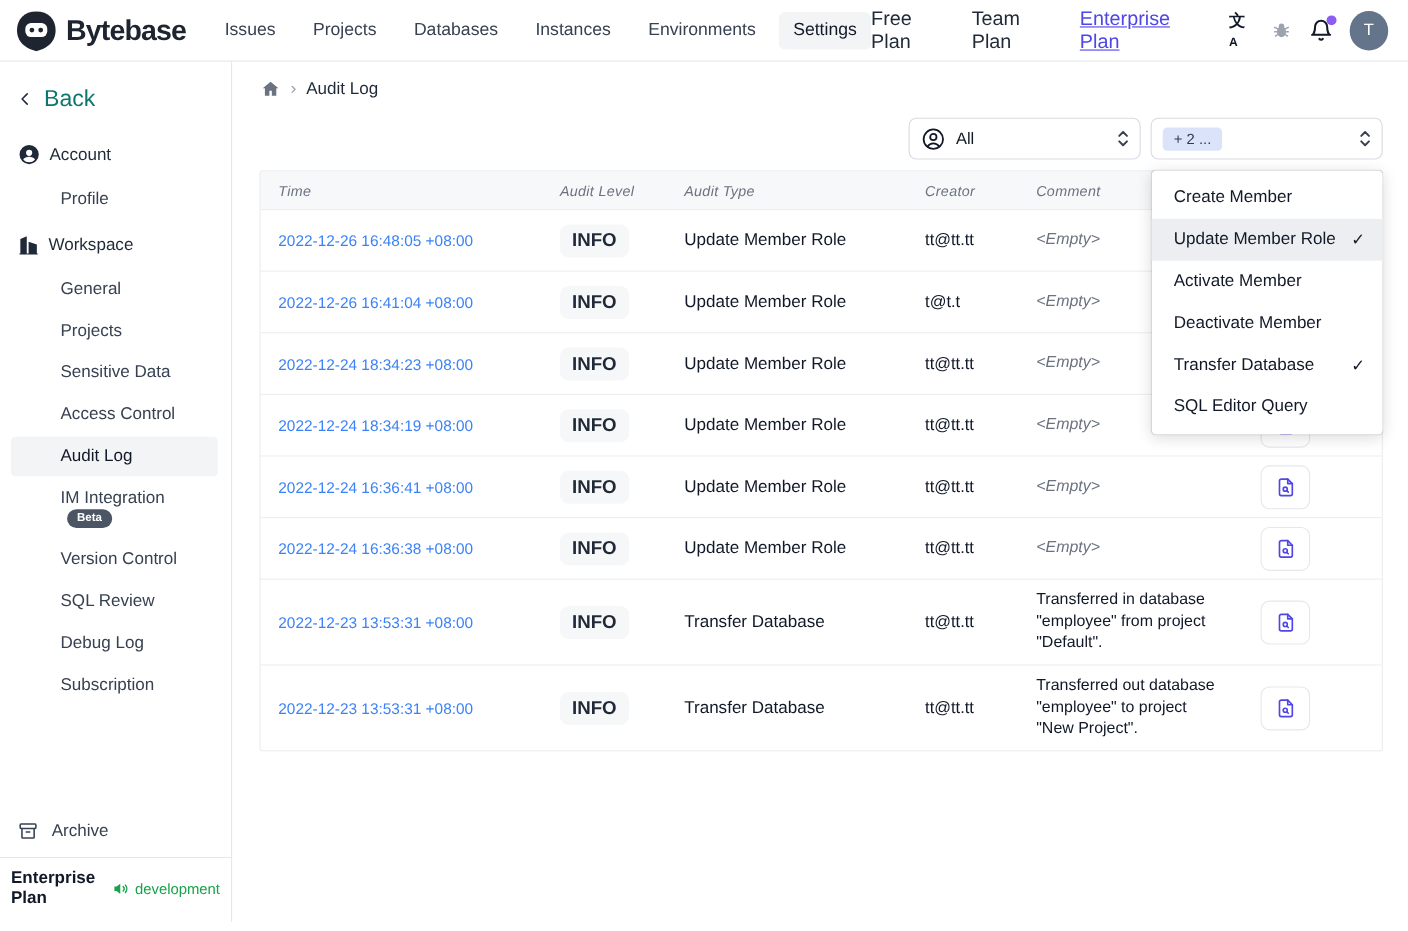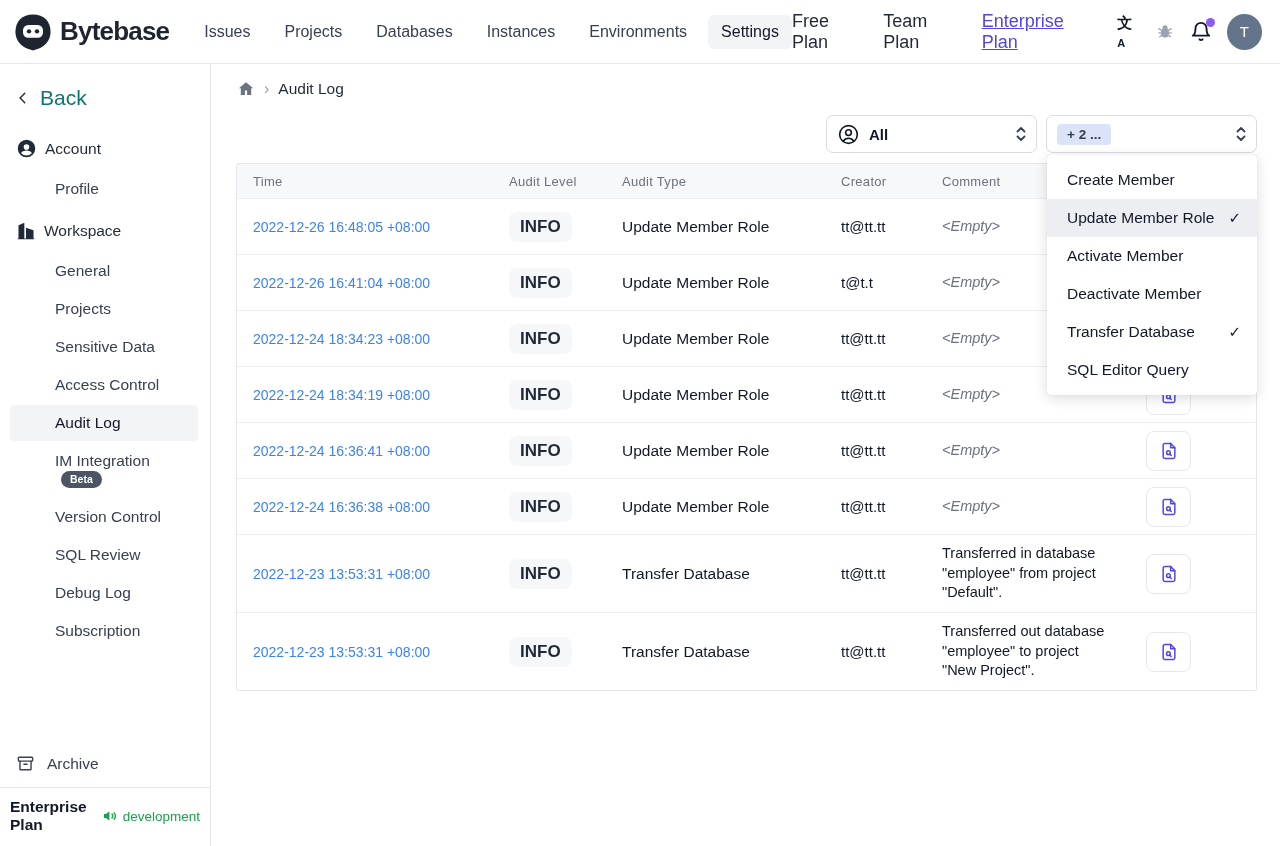--- a/index.html
+++ b/index.html
@@ -1,21 +1,21 @@
 <!DOCTYPE html>
 <html><head>
 <meta charset="utf-8">
 <style>
   * { margin:0; padding:0; box-sizing:border-box; }
   html,body { width:1280px; height:846px; overflow:hidden; background:#fff;
     font-family:"Liberation Sans","DejaVu Sans",sans-serif; color:#111827; }
   body { position:relative; }
 
   
-  .topnav { height:64px; display:flex; align-items:center; padding:0 18px 0 14px;
+  .topnav { height:56px; display:flex; align-items:center; padding:0 18px 0 14px;
     border-bottom:1px solid #e5e7eb; background:#fff; }
   .brand { display:flex; align-items:center; gap:8px; cursor:pointer; }
   .brand-name { font-size:26px; font-weight:800; letter-spacing:-0.8px; color:#1e2530; }
   .nav-links { display:flex; align-items:center; gap:8px; margin-left:22px; }
   .nav-link { font-size:16px; color:#374151; padding:8px 13px; border-radius:6px; cursor:pointer; }
   .nav-link.active { background:#f3f4f6; color:#111827; }
   .nav-right { margin-left:auto; display:flex; align-items:center; gap:15px; }
   .plan-link { font-size:18px; color:#1f2937; cursor:pointer; }
   .plan-link.upgrade { color:#4f46e5; text-decoration:underline; }
   .icon-btn { position:relative; display:flex; align-items:center; cursor:pointer; }
@@ -46,35 +46,35 @@
     font-size:15.5px; color:#374151; cursor:pointer; }
   .side-plan { border-top:1px solid #e5e7eb; padding:10px 10px 12px 10px; display:flex;
     align-items:center; gap:5px; }
   .side-plan-name { font-size:15.5px; font-weight:700; color:#111827; }
   .side-plan-env { font-size:13.5px; color:#16a34a; }
 
   
   .breadcrumb { display:flex; align-items:center; gap:9px; padding:16px 0 0 26px; }
   .crumb-sep { color:#9ca3af; font-size:16px; }
   .crumb-current { font-size:15.5px; color:#1f2937; font-weight:500; }
-  .filter-row { display:flex; justify-content:flex-end; gap:9px; padding-right:23px; margin-top:17px;font-weight:bold; }
+  .filter-row { display:flex; justify-content:flex-end; gap:9px; padding-right:23px; margin-top:17px; }
   .select-box { width:211px; height:38px; border:1px solid #d7dbe0; border-radius:7px;
     background:#fff; display:flex; align-items:center; padding:0 9px 0 10px; cursor:pointer; }
   .select-label { font-size:15px; color:#111827; margin-left:9px; }
   .select-caret { margin-left:auto; }
   .type-pill { background:#dbe3fb; color:#303a4d; font-size:13.5px; border-radius:4px;
     padding:3px 10px; }
 
   
   .audit-table { margin:10px 23px 0 25px; border:1px solid #e5e7eb; border-radius:2px; }
   .t-row { display:grid; grid-template-columns:272px 113px 219px 101px 182px 1fr;
     align-items:center; background:#fff; border-top:1px solid #eceef1; height:56px; }
   .t-row.tall { height:78px; }
   .t-head { background:#f7f8f9; height:34px; border-top:none; }
-  .t-head .cell { font-size:13px; font-weight:500; color:#6b7280; letter-spacing:0.3px; }
+  .t-head .cell { font-size:13px; font-weight:500; color:#6b7280; letter-spacing:0.3px;font-style:italic; }
   .cell { padding-right:10px; }
   .cell.first { padding-left:16px; }
   .c-time { font-size:14px; color:#3b82f6; }
   .level-badge { display:inline-block; background:#f6f7f8; border-radius:8px; padding:5px 11px;
     font-size:17px; font-weight:700; color:#1f2937; }
   .c-type { font-size:15.5px; color:#111827; }
   .c-creator { font-size:15px; color:#111827; }
   .c-comment { font-size:14.5px; color:#111827; line-height:1.35; }
   .c-comment.empty { font-style:italic; color:#6b7280; }
   .c-actions { display:flex; align-items:center; padding-left:22px; }

